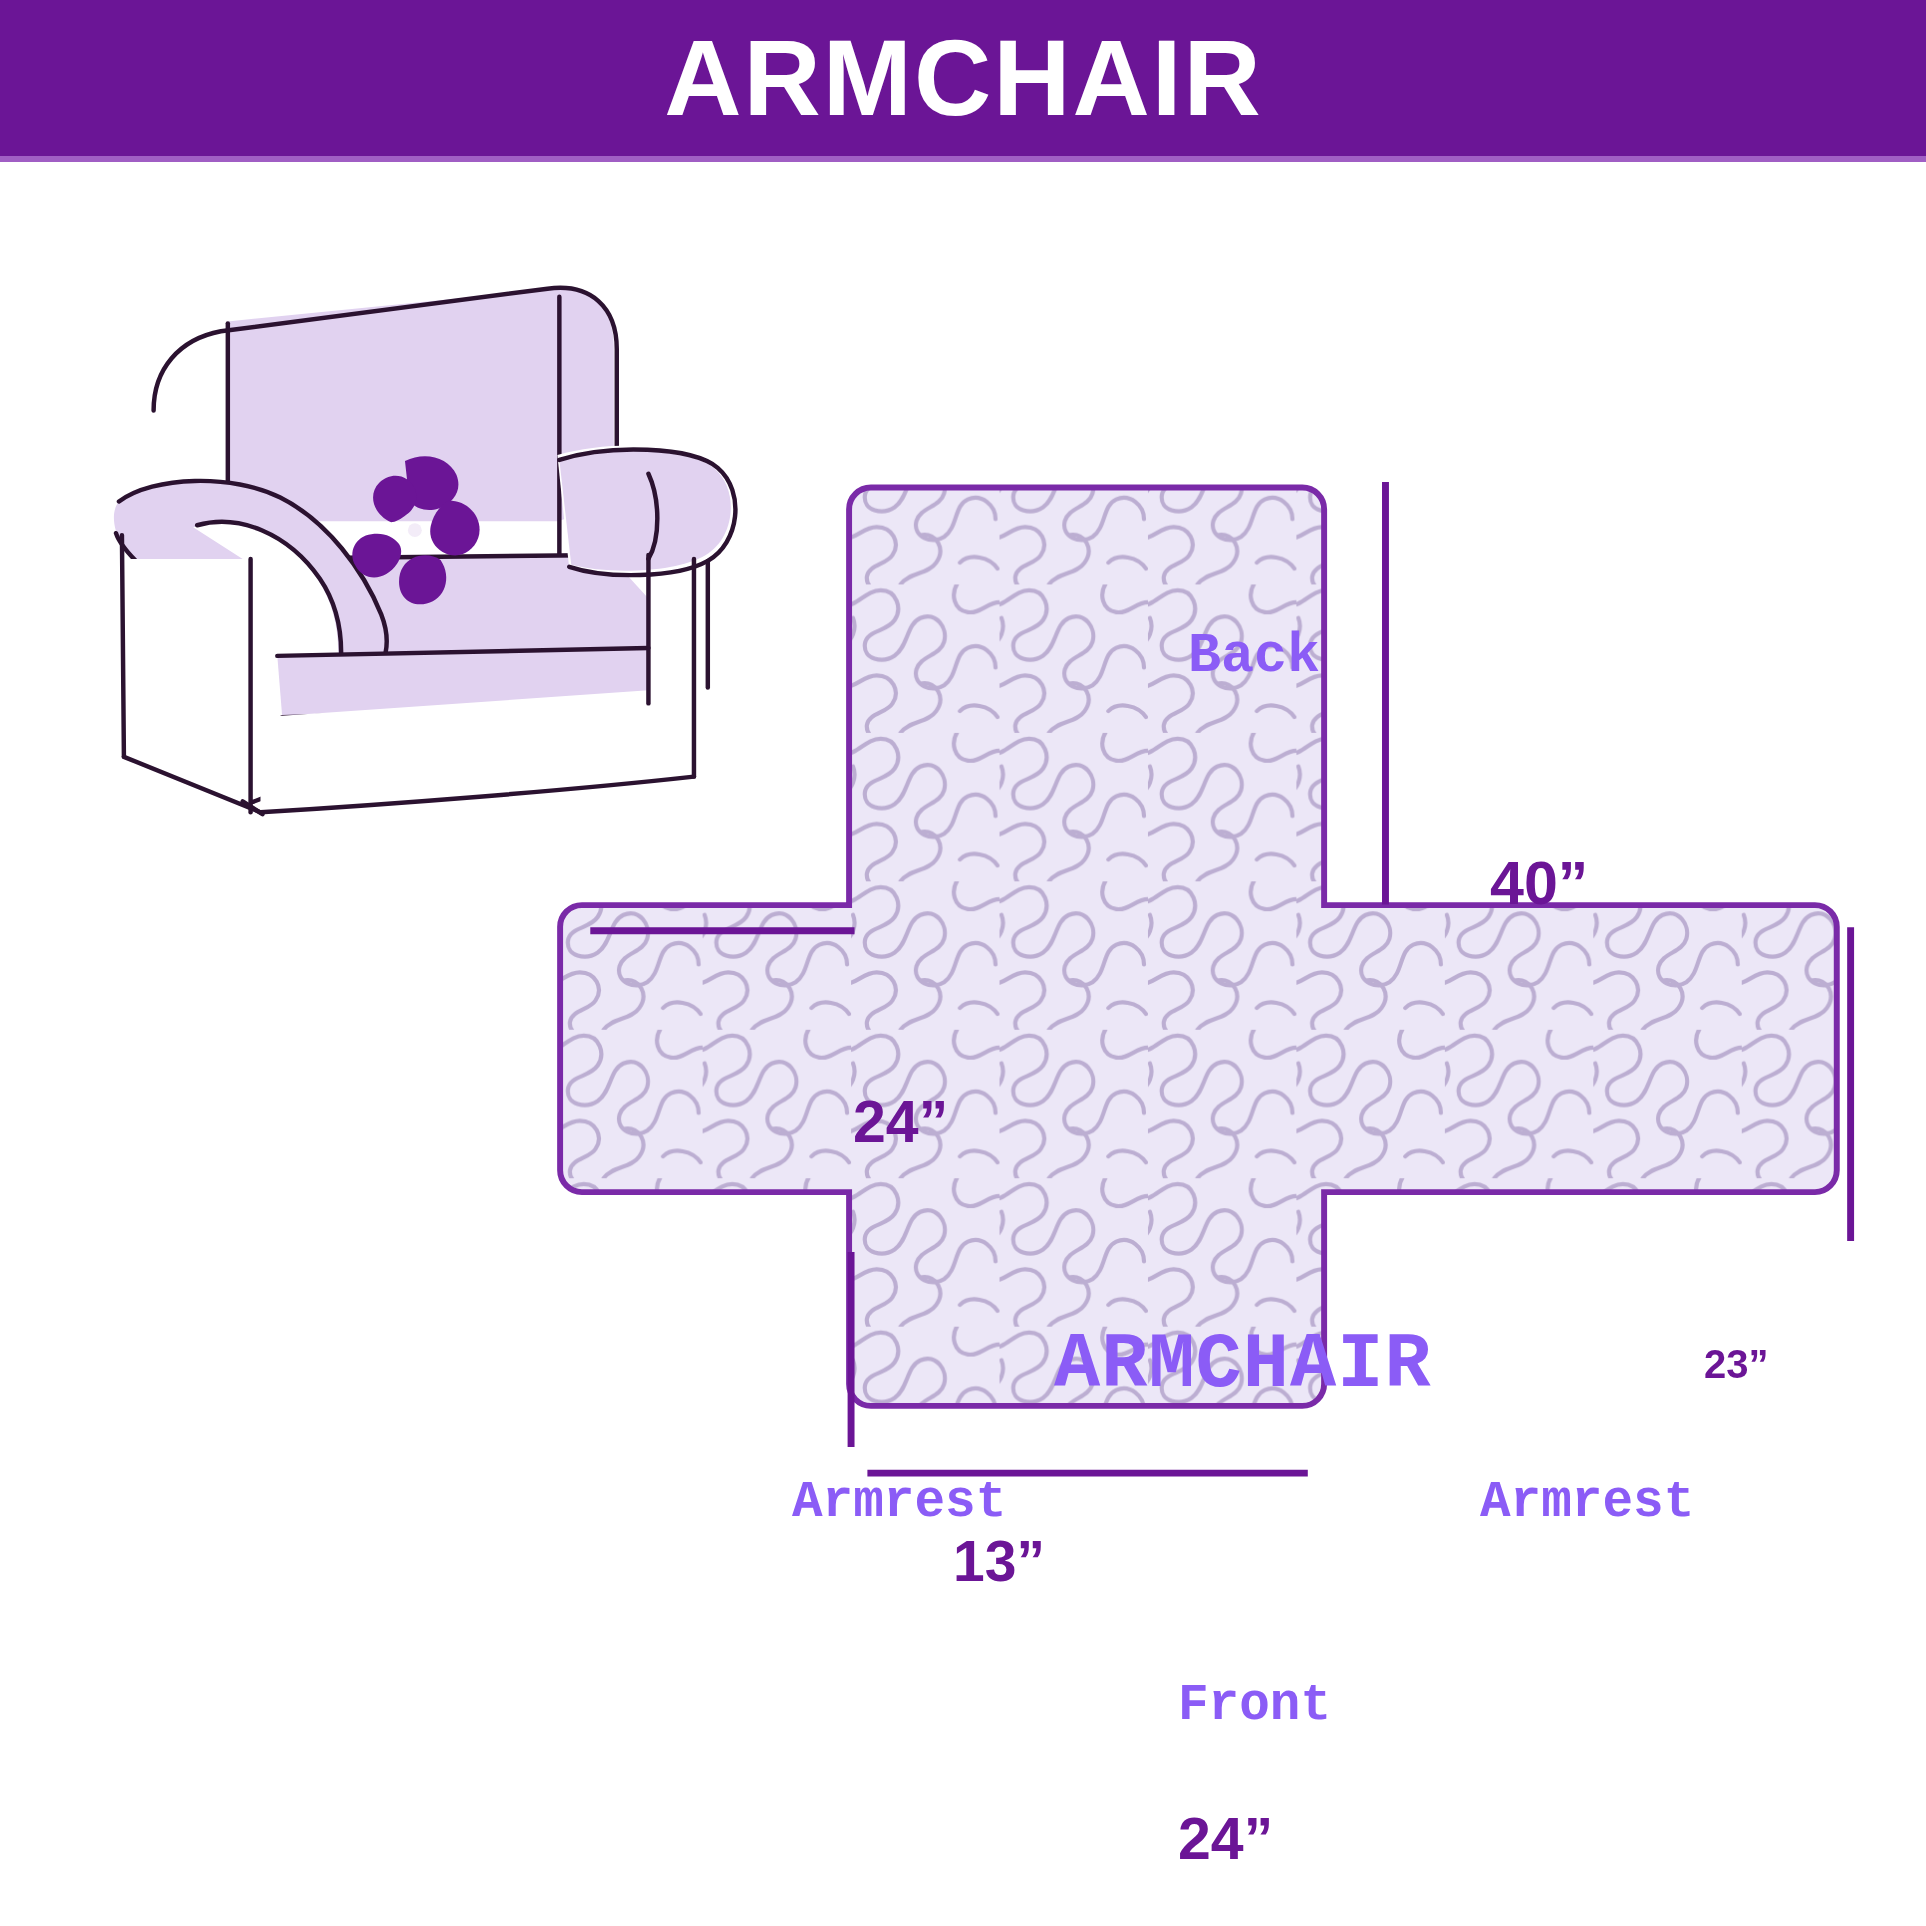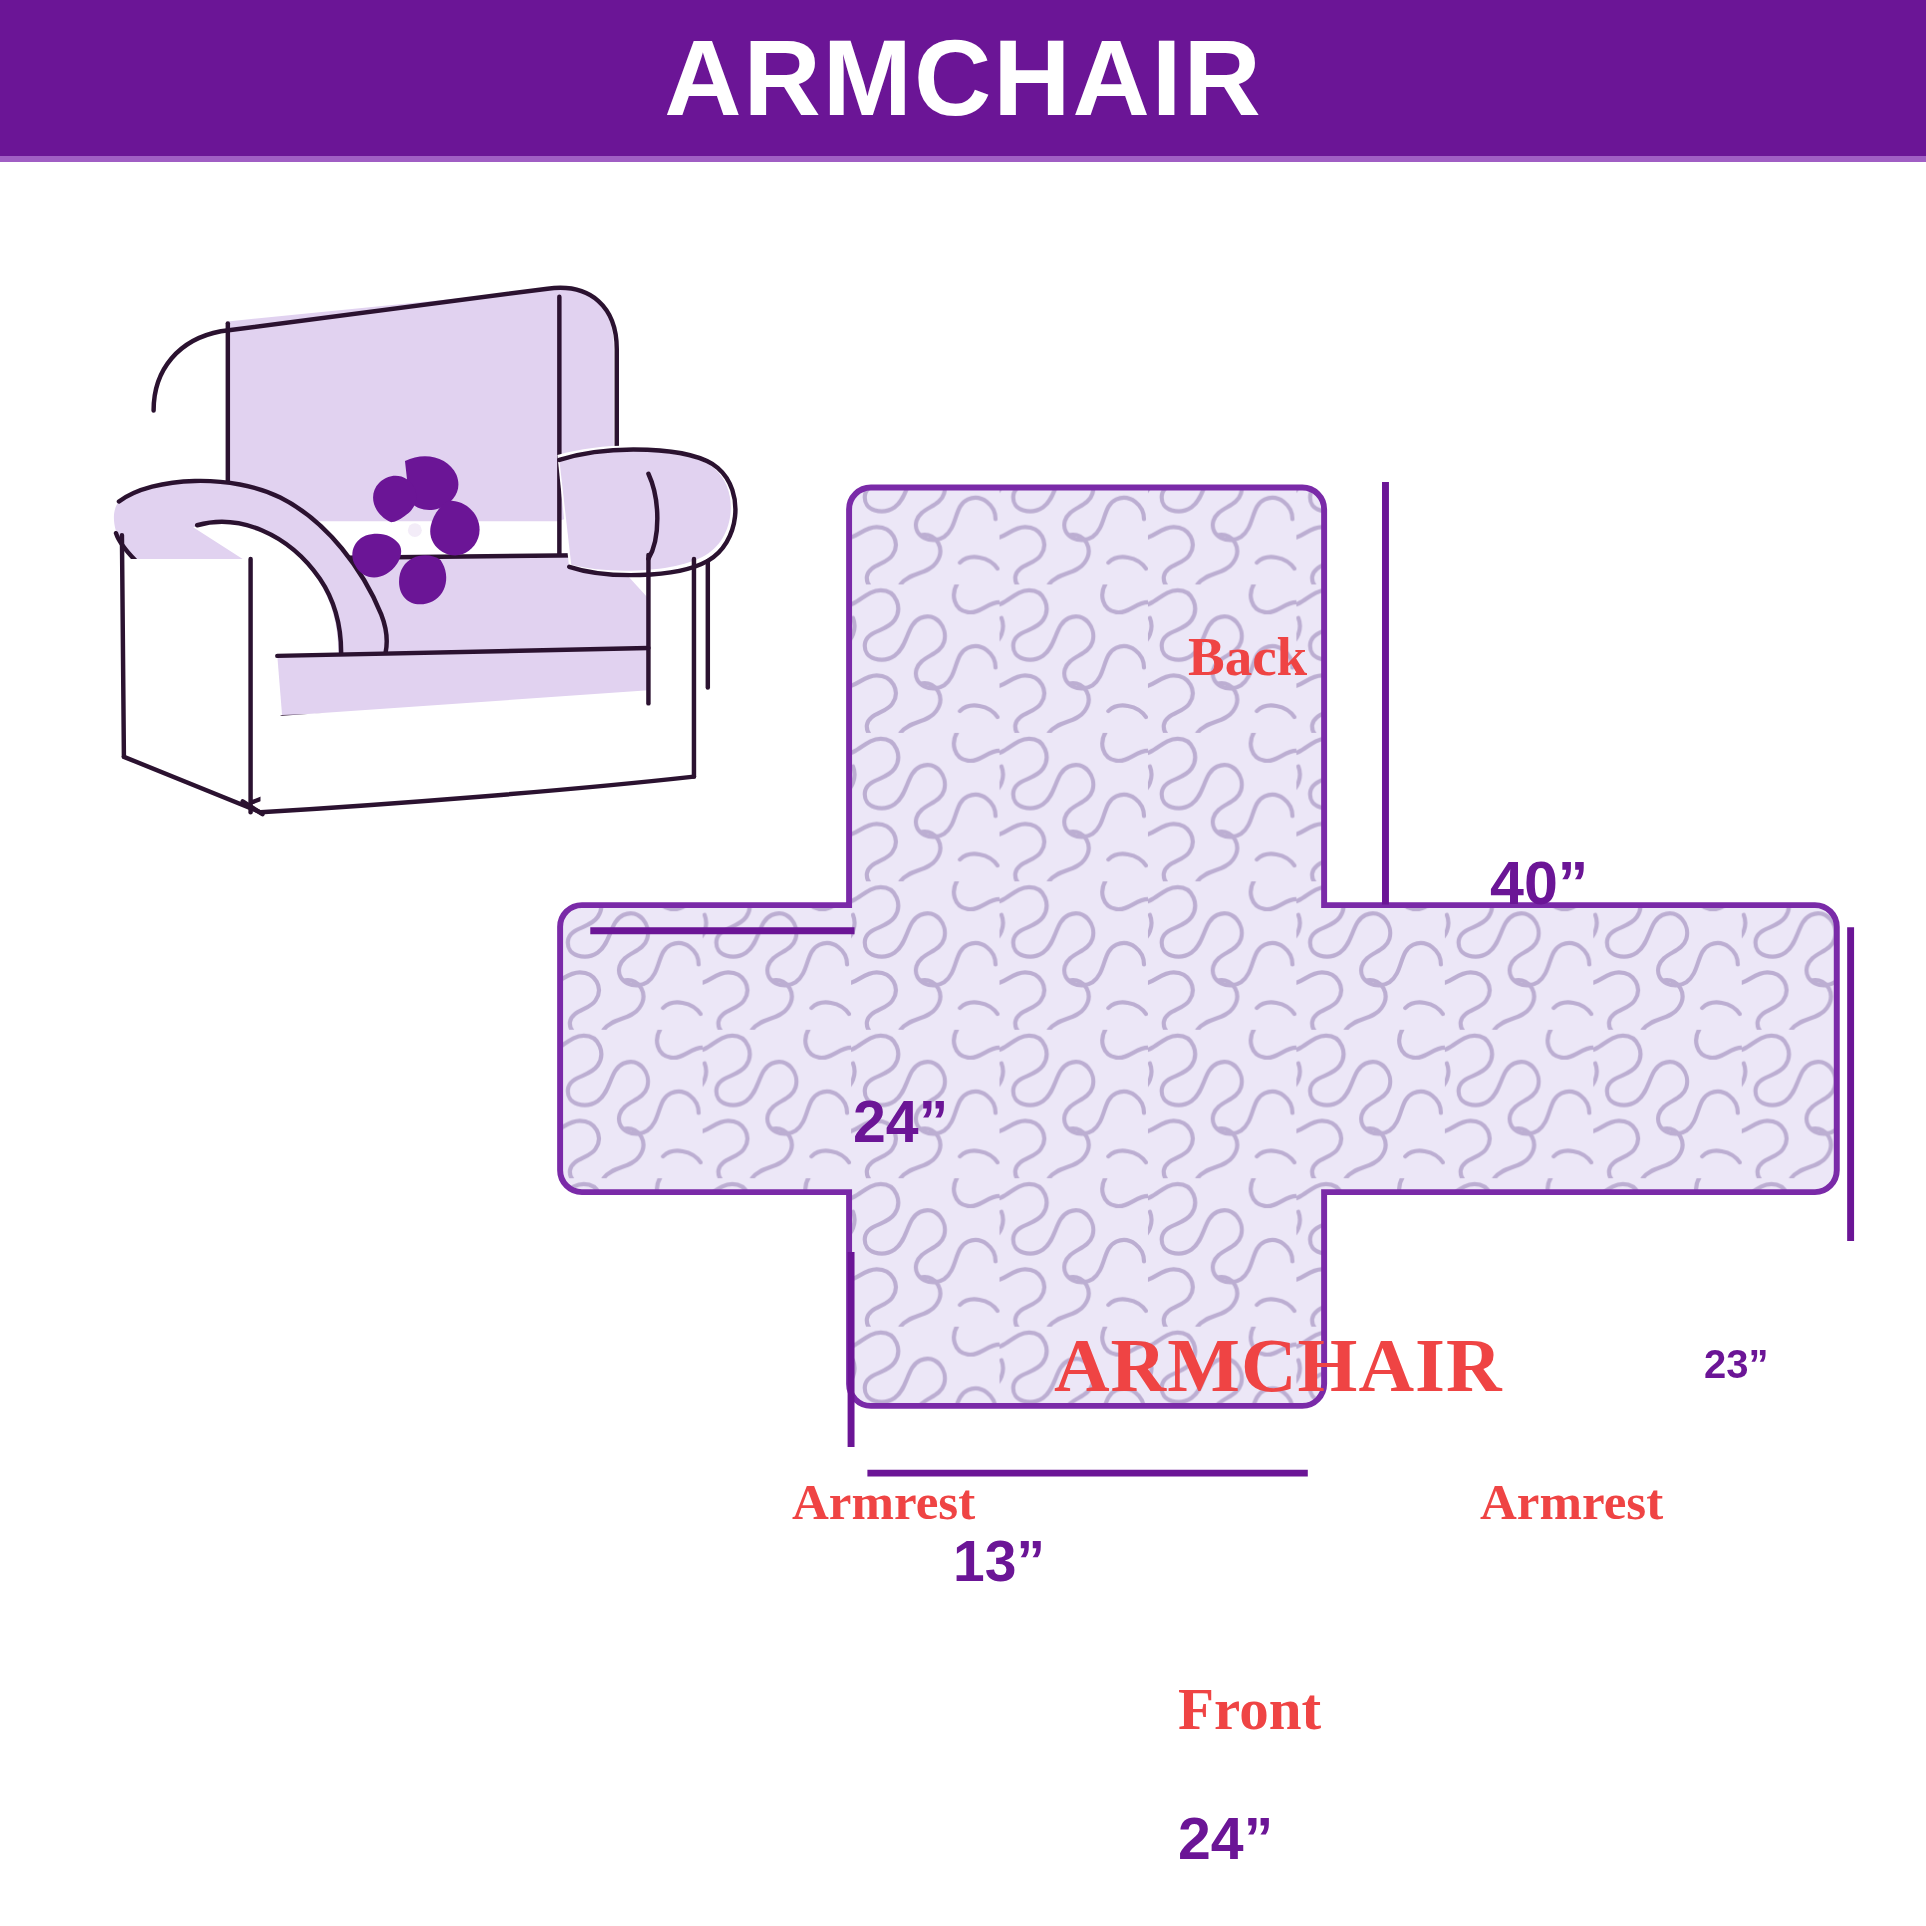--- a/index.html
+++ b/index.html
@@ -73,31 +73,31 @@
   }
   #dim-back-height-label { left: 1490px; top: 853px; font-size: 61px; }
   #dim-top-width-label   { left: 853px;  top: 1093px; font-size: 59px; }
   #dim-side-depth-label  { left: 1704px; top: 1344px; font-size: 40px; }
   #dim-front-height-label{ left: 953px;  top: 1533px; font-size: 57px; }
   #dim-bottom-width-label{ left: 1178px; top: 1810px; font-size: 59px; }
 
   
   .part-label {
     position: absolute;
-    color: #ef4444;
+    color: #8b5cf6;
     font-weight: bold;
-    font-family: Liberation Serif, serif;
+    font-family: Liberation Mono, monospace;
     white-space: nowrap;
     line-height: 1;
   }
   #label-back          { left: 1188px; top: 629px;  font-size: 55px; }
   #label-center        { left: 1054px; top: 1327px; font-size: 77px; letter-spacing: 1px; }
   #label-armrest-left  { left: 792px;  top: 1477px; font-size: 51px; }
   #label-armrest-right { left: 1480px; top: 1477px; font-size: 51px; }
-  #label-front         { left: 1178px; top: 1680px; font-size: 59px; }
+  #label-front         { left: 1178px; top: 1680px; font-size: 51px; }
 </style>
 </head>
 <body>
 
 <div id="header-banner">
   <div id="header-title">ARMCHAIR</div>
 </div>
 <div id="header-banner-underline"></div>
 
 <div id="armchair-illustration">

